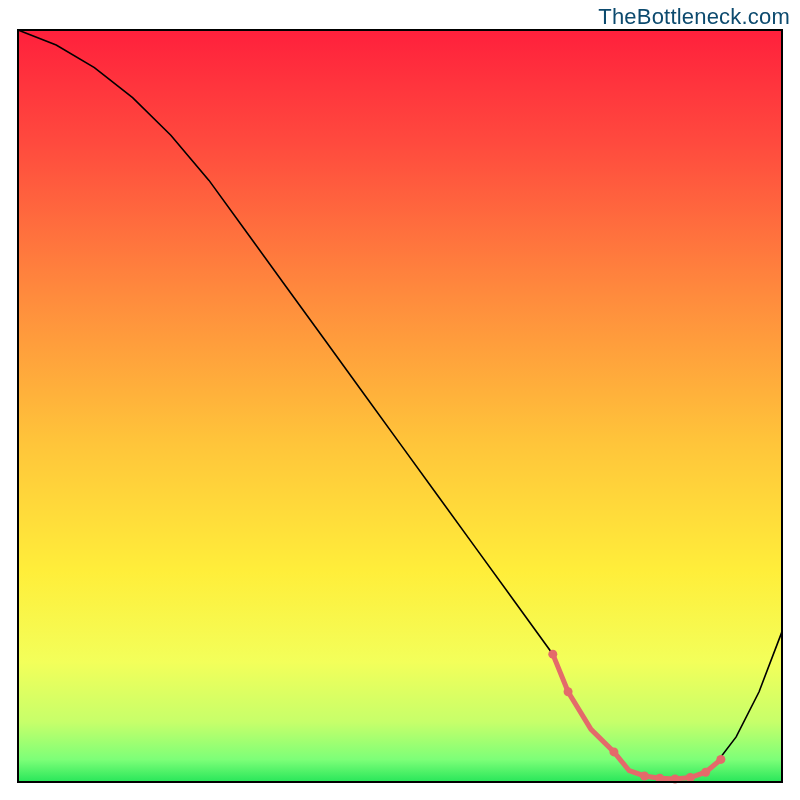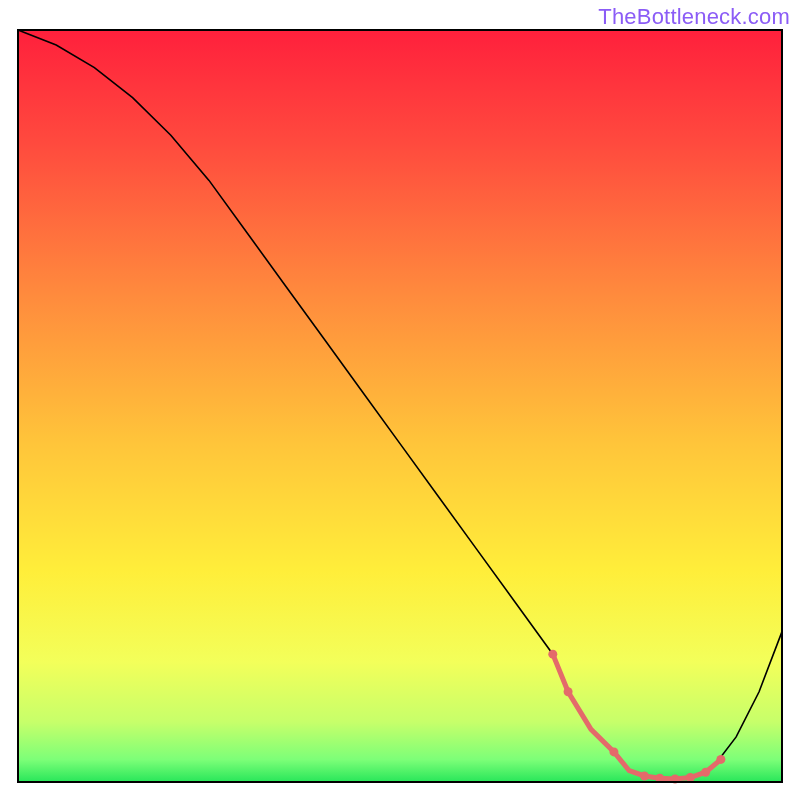--- a/index.html
+++ b/index.html
@@ -14,21 +14,21 @@
     position: relative;
     width: 800px;
     height: 800px;
   }
   .watermark {
     position: absolute;
     top: 4px;
     right: 10px;
     font-size: 22px;
     font-weight: 400;
-    color: #8b5cf6;
+    color: #0c4a6e;
     letter-spacing: 0.2px;
   }
   svg {
     position: absolute;
     top: 0;
     left: 0;
   }
 </style>
 </head>
 <body>

